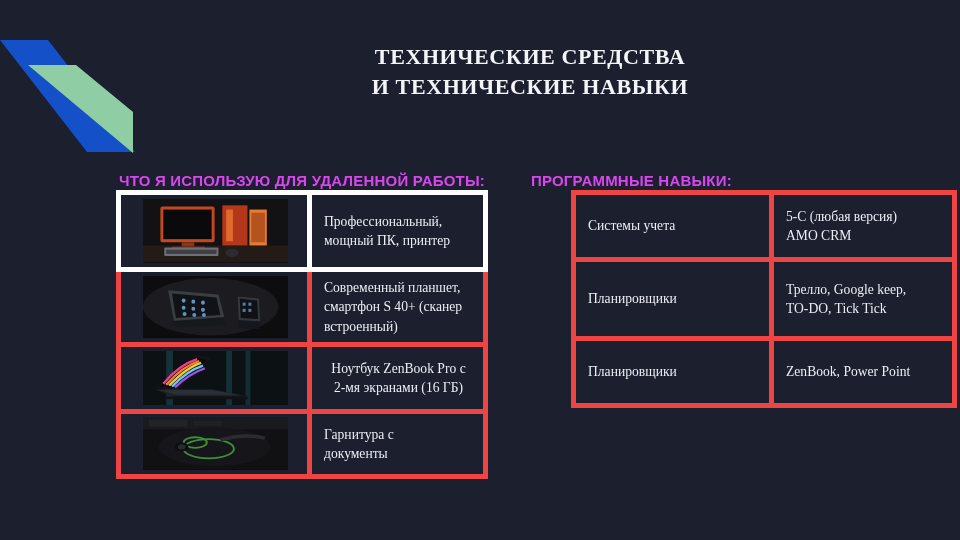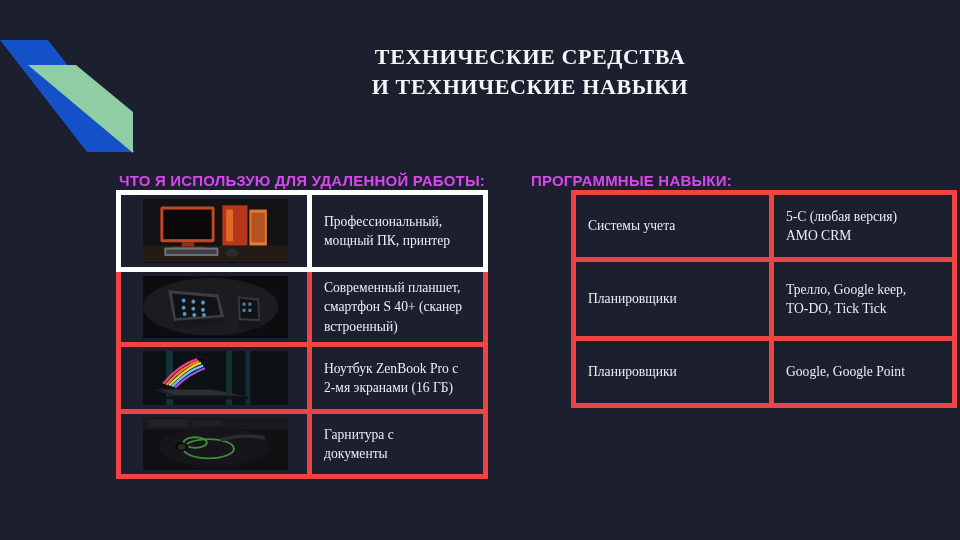--- a/index.html
+++ b/index.html
@@ -212,21 +212,21 @@
                   <path d="M33,40 C43,30 53,23 64,19" stroke="#a855f7"></path>
                 </g>
                 <polygon points="12,42 72,42 108,50 30,50" fill="#1e2126"></polygon>
                 <polygon points="18,43 70,43 100,48 34,48" fill="#2b3036"></polygon>
                 <rect x="24" y="50" width="84" height="3" fill="#101216"></rect>
               </svg>
             </span>
           </span>
         </td>
         <td>
-          <div class="txt" style="white-space:pre-line;">Ноутбук ZenBook Pro с
+          <div class="txt" style="white-space:pre-line;text-align:center;">Ноутбук ZenBook Pro с
 2-мя экранами (16 ГБ)</div>
         </td>
       </tr>
       <tr>
         <td class="thumb-cell" style="height:60px;">
           <span class="thumb">
             <span class="thumb-inner">
               <svg width="100%" height="100%" viewBox="0 0 150 60" preserveAspectRatio="none">
                 <rect x="0" y="0" width="150" height="60" fill="#111114"></rect>
                 <rect x="0" y="0" width="150" height="14" fill="#1a1a1e"></rect>
@@ -272,19 +272,19 @@
         <td class="c2">
           <div class="txt" style="white-space:pre-line;">Трелло, Google keep,
 TO-DO, Tick Tick</div>
         </td>
       </tr>
       <tr>
         <td class="c1" style="height:62px;">
           <div class="txt" style="white-space:pre-line;">Планировщики</div>
         </td>
         <td class="c2">
-          <div class="txt" style="white-space:pre-line;">Google, Google Point</div>
+          <div class="txt" style="white-space:pre-line;">ZenBook, Power Point</div>
         </td>
       </tr>
     </tbody>
   </table>
 
 </div>
 
 </body></html>

